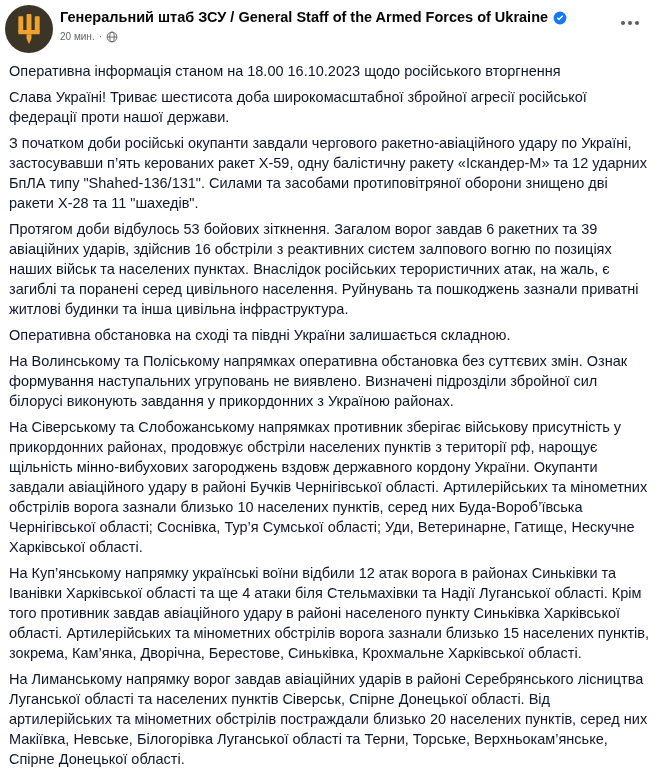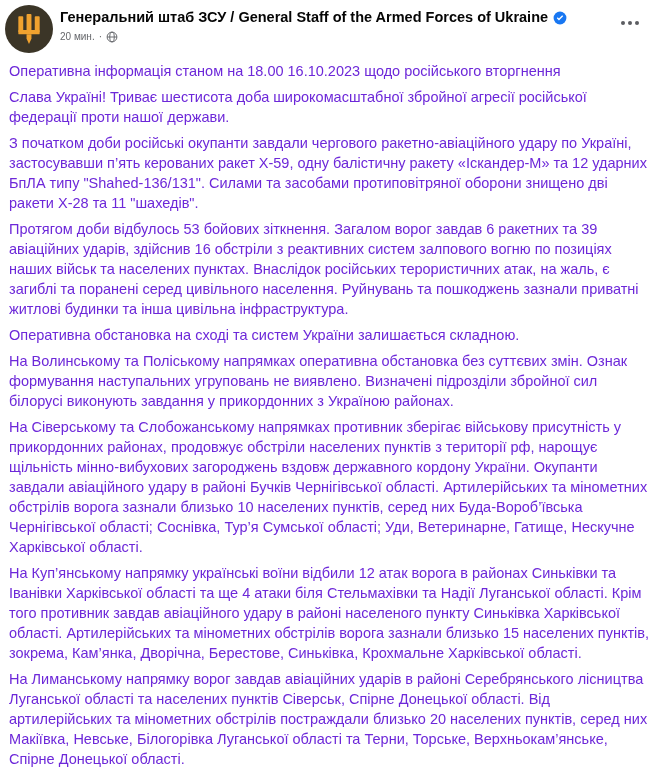--- a/index.html
+++ b/index.html
@@ -57,21 +57,21 @@
   .options-btn i {
     width: 4px; height: 4px; border-radius: 50%;
     background: #5b5d61; display: block;
   }
 
   
   .post-body {
     padding: 8px 5px 0 9px;
     font-size: 14.5px;
     line-height: 20px;
-    color: #6d28d9;
+    color: #0f172a;
   }
   .post-body p { margin: 0 0 6px 0; }
 </style>
 </head>
 <body>
 
 <div class="post">
 
   <div class="post-header">
 
@@ -116,20 +116,20 @@
       <i></i>
     </div>
 
   </div>
 
   <div class="post-body">
       <p>Оперативна інформація станом на 18.00 16.10.2023 щодо російського вторгнення</p>
       <p>Слава Україні! Триває шестисота доба широкомасштабної збройної агресії російської федерації проти нашої держави.</p>
       <p>З початком доби російські окупанти завдали чергового ракетно-авіаційного удару по Україні, застосувавши п’ять керованих ракет Х-59, одну балістичну ракету «Іскандер-М» та 12 ударних БпЛА типу "Shahed-136/131". Силами та засобами протиповітряної оборони знищено дві ракети Х-28 та 11 "шахедів".</p>
       <p>Протягом доби відбулось 53 бойових зіткнення. Загалом ворог завдав 6 ракетних та 39 авіаційних ударів, здійснив 16 обстріли з реактивних систем залпового вогню по позиціях наших військ та населених пунктах. Внаслідок російських терористичних атак, на жаль, є загиблі та поранені серед цивільного населення. Руйнувань та пошкоджень зазнали приватні житлові будинки та інша цивільна інфраструктура.</p>
-      <p>Оперативна обстановка на сході та систем України залишається складною.</p>
+      <p>Оперативна обстановка на сході та півдні України залишається складною.</p>
       <p>На Волинському та Поліському напрямках оперативна обстановка без суттєвих змін. Ознак формування наступальних угруповань не виявлено. Визначені підрозділи збройної сил білорусі виконують завдання у прикордонних з Україною районах.</p>
       <p>На Сіверському та Слобожанському напрямках противник зберігає військову присутність у прикордонних районах, продовжує обстріли населених пунктів з території рф, нарощує щільність мінно-вибухових загороджень вздовж державного кордону України. Окупанти завдали авіаційного удару в районі Бучків Чернігівської області. Артилерійських та мінометних обстрілів ворога зазнали близько 10 населених пунктів, серед них Буда-Вороб’ївська Чернігівської області; Соснівка, Тур’я Сумської області; Уди, Ветеринарне, Гатище, Нескучне Харківської області.</p>
       <p>На Куп’янському напрямку українські воїни відбили 12 атак ворога в районах Синьківки та Іванівки Харківської області та ще 4 атаки біля Стельмахівки та Надії Луганської області. Крім того противник завдав авіаційного удару в районі населеного пункту Синьківка Харківської області. Артилерійських та мінометних обстрілів ворога зазнали близько 15 населених пунктів, зокрема, Кам’янка, Дворічна, Берестове, Синьківка, Крохмальне Харківської області.</p>
       <p>На Лиманському напрямку ворог завдав авіаційних ударів в районі Серебрянського лісництва Луганської області та населених пунктів Сіверськ, Спірне Донецької області. Від артилерійських та мінометних обстрілів постраждали близько 20 населених пунктів, серед них Макіївка, Невське, Білогорівка Луганської області та Терни, Торське, Верхньокам’янське, Спірне Донецької області.</p>
     </div>
 
 </div>
 
 </body></html>

